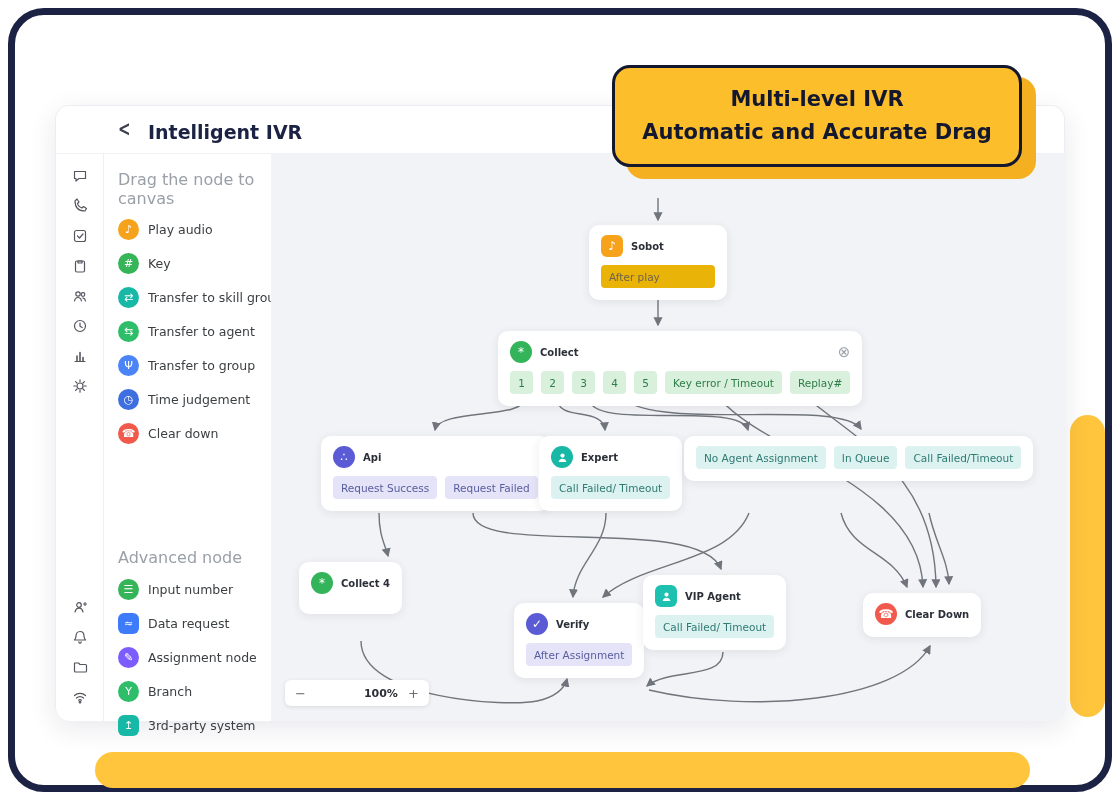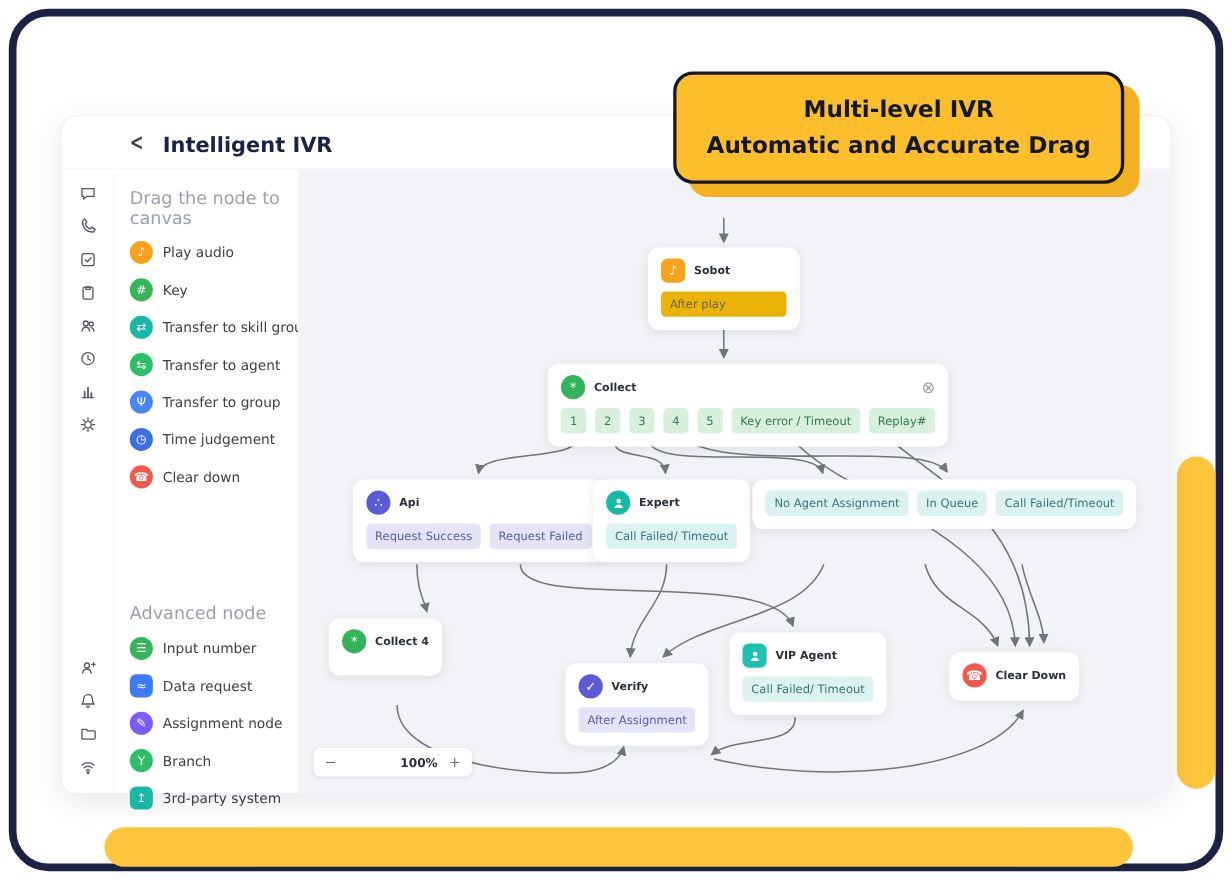--- a/index.html
+++ b/index.html
@@ -314,21 +314,21 @@
       <div class="node" style="left:243px; top:449px; min-width:116px;">
         <div class="node-head has-tags">
           <span class="node-icon" style="background:#5B5BD6">✓</span>
           <span class="node-title">Verify</span>
         </div>
         <div class="node-tags">
           <span class="tag lavender fill">After Assignment</span>
         </div>
       </div>
 
-      <div class="node" style="left:392px; top:421px;">
+      <div class="node" style="left:372px; top:421px;">
         <div class="node-head has-tags">
           <span class="node-icon square" style="background:#1EC0B0">
               <svg class="person-icon" viewBox="0 0 16 16">
                 <circle cx="8" cy="5.6" r="2.6" fill="#fff"></circle>
                 <path d="M3.2 13.4c.7-2.8 2.6-4 4.8-4s4.1 1.2 4.8 4z" fill="#fff"></path>
               </svg>
             </span>
           <span class="node-title">VIP Agent</span>
         </div>
         <div class="node-tags">

